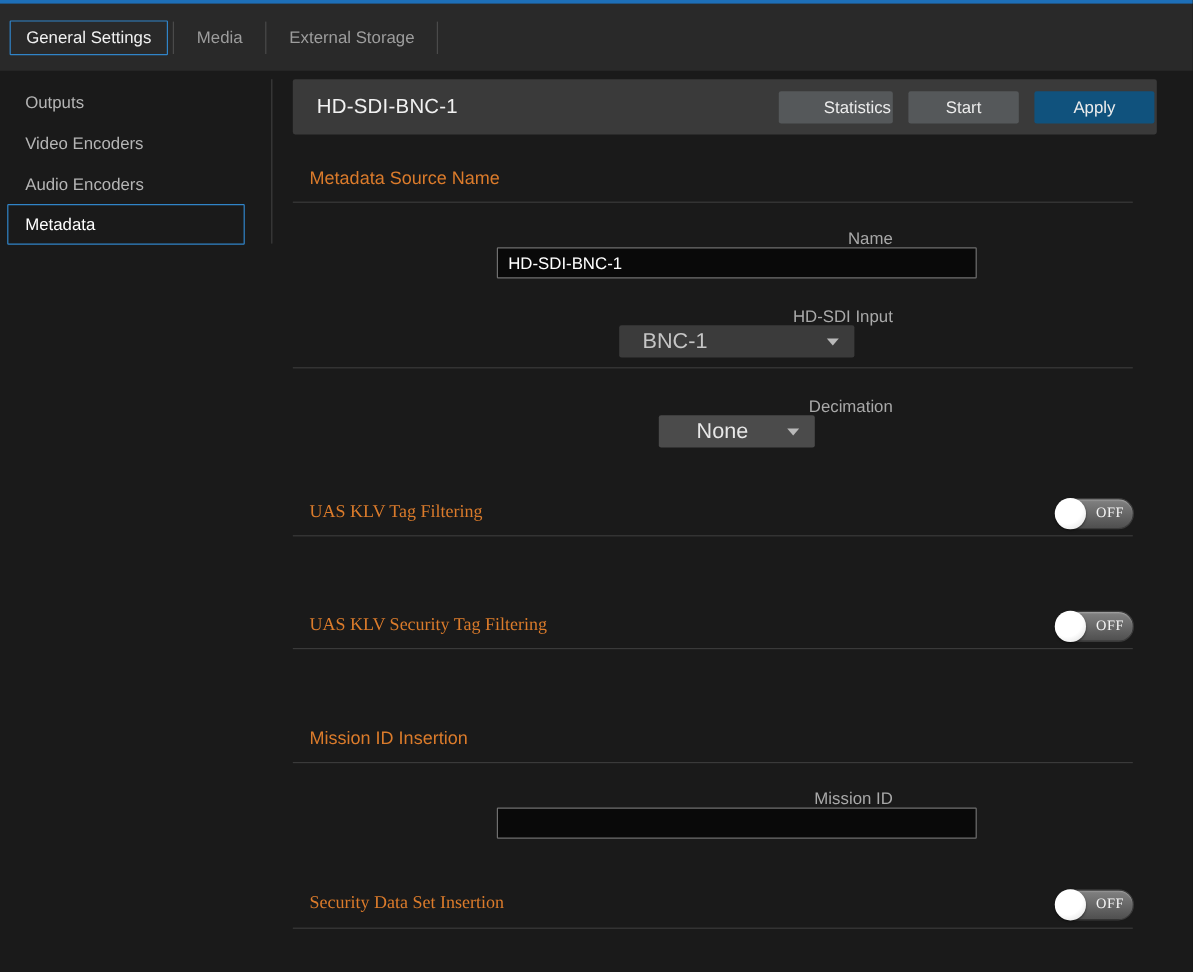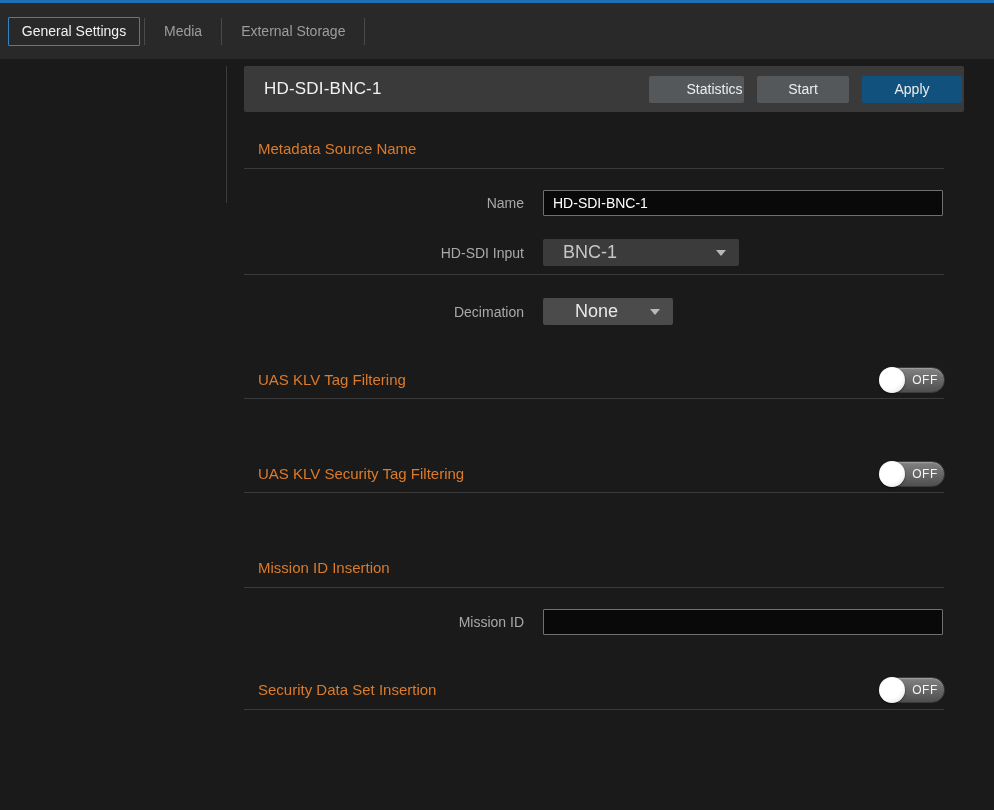--- a/index.html
+++ b/index.html
@@ -46,24 +46,24 @@
     background: #55585a; color: #ececec; font-size: 14px;
     font-family: "Liberation Sans", "DejaVu Sans", sans-serif; cursor: pointer;
   }
   .btn-statistics { width: 95px; padding-left: 36px; }
   .btn-start { width: 92px; }
   .btn-primary { width: 100px; background: #10527d; }
 
   .sec-title { color: #db7b2b; font-size: 15px; line-height: 18px; margin-left: 14px; }
   .divider { height: 1px; background: #3a3a3a; width: 700px; }
 
-  .sec-head-row { display: flex; align-items: flex-end; height: 27px; }
+  .sec-head-row { display: flex; align-items: center; height: 27px; font-family: Liberation Serif, serif; }
   .sec-head-row .sec-title { line-height: 27px; }
 
-  .form-row { display: flex; align-items: center; }
+  .form-row { display: flex; align-items: center; flex-direction: column; }
   .form-label { width: 280px; text-align: right; color: #a9a9a9; font-size: 14px; }
   .text-input {
     margin-left: 19px; width: 400px; height: 26px;
     background: #090909; border: 1px solid #6f6f6f; border-radius: 1px;
     color: #ffffff; font-size: 14px; padding: 0 9px;
     font-family: "Liberation Sans", "DejaVu Sans", sans-serif;
   }
   .select {
     margin-left: 19px; height: 27px; position: relative;
     display: flex; align-items: center; padding-left: 20px;
@@ -111,20 +111,26 @@
   <div class="tab-bar">
     <div class="tab-active">General Settings</div>
     <div class="tab-sp"></div>
     <div class="tab-divider"></div>
     <div class="tab">Media</div>
     <div class="tab-divider"></div>
     <div class="tab">External Storage</div>
     <div class="tab-divider"></div>
   </div>
 
+  <div class="sidebar">
+    <div class="side-item">Outputs</div>
+    <div class="side-item">Video Encoders</div>
+    <div class="side-item">Audio Encoders</div>
+    <div class="side-item active">Metadata</div>
+  </div>
   <div class="sidebar-vdivider"></div>
 
   <div class="main">
 
     <div class="panel-header">
       <span class="panel-title">HD-SDI-BNC-1</span>
       <div class="panel-actions">
         <button class="btn btn-statistics">Statistics</button>
         <button class="btn btn-start">Start</button>
         <button class="btn btn-primary">Apply</button>

